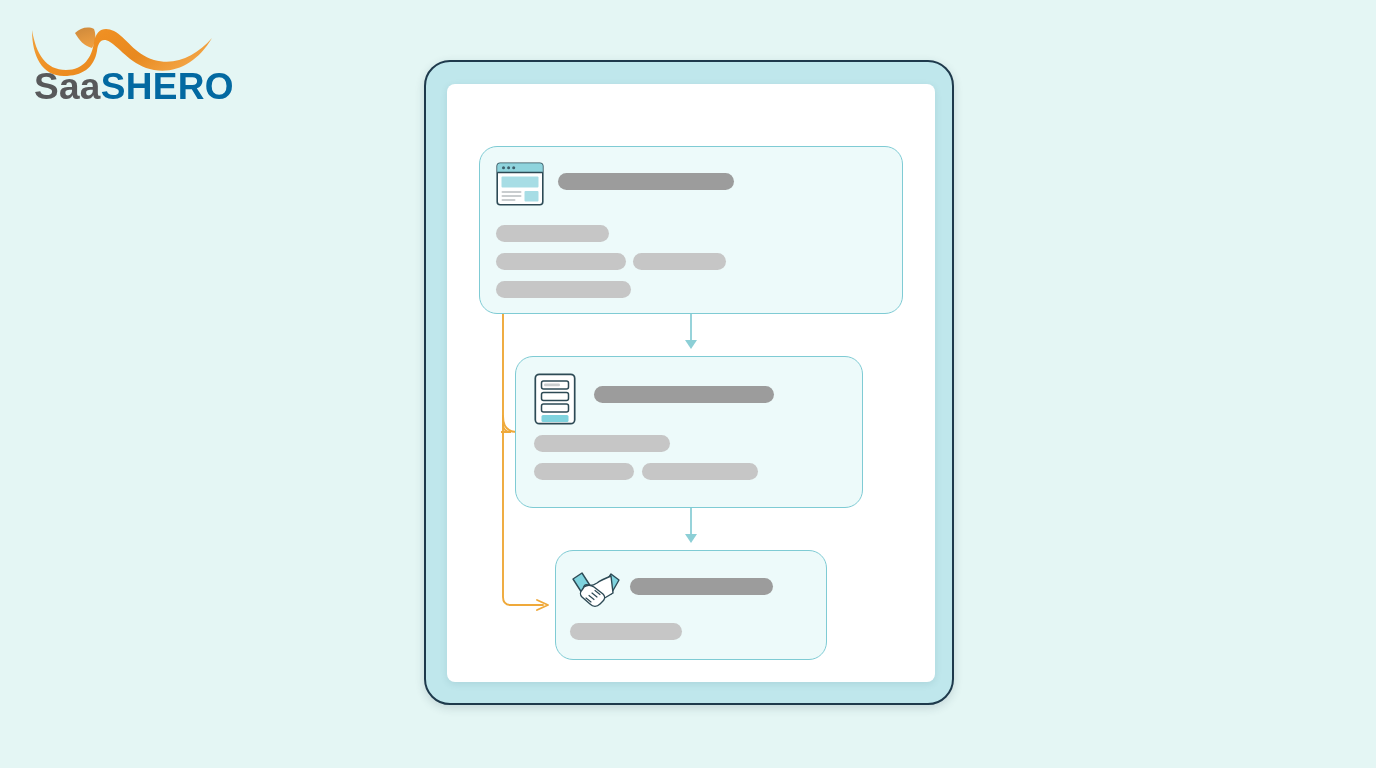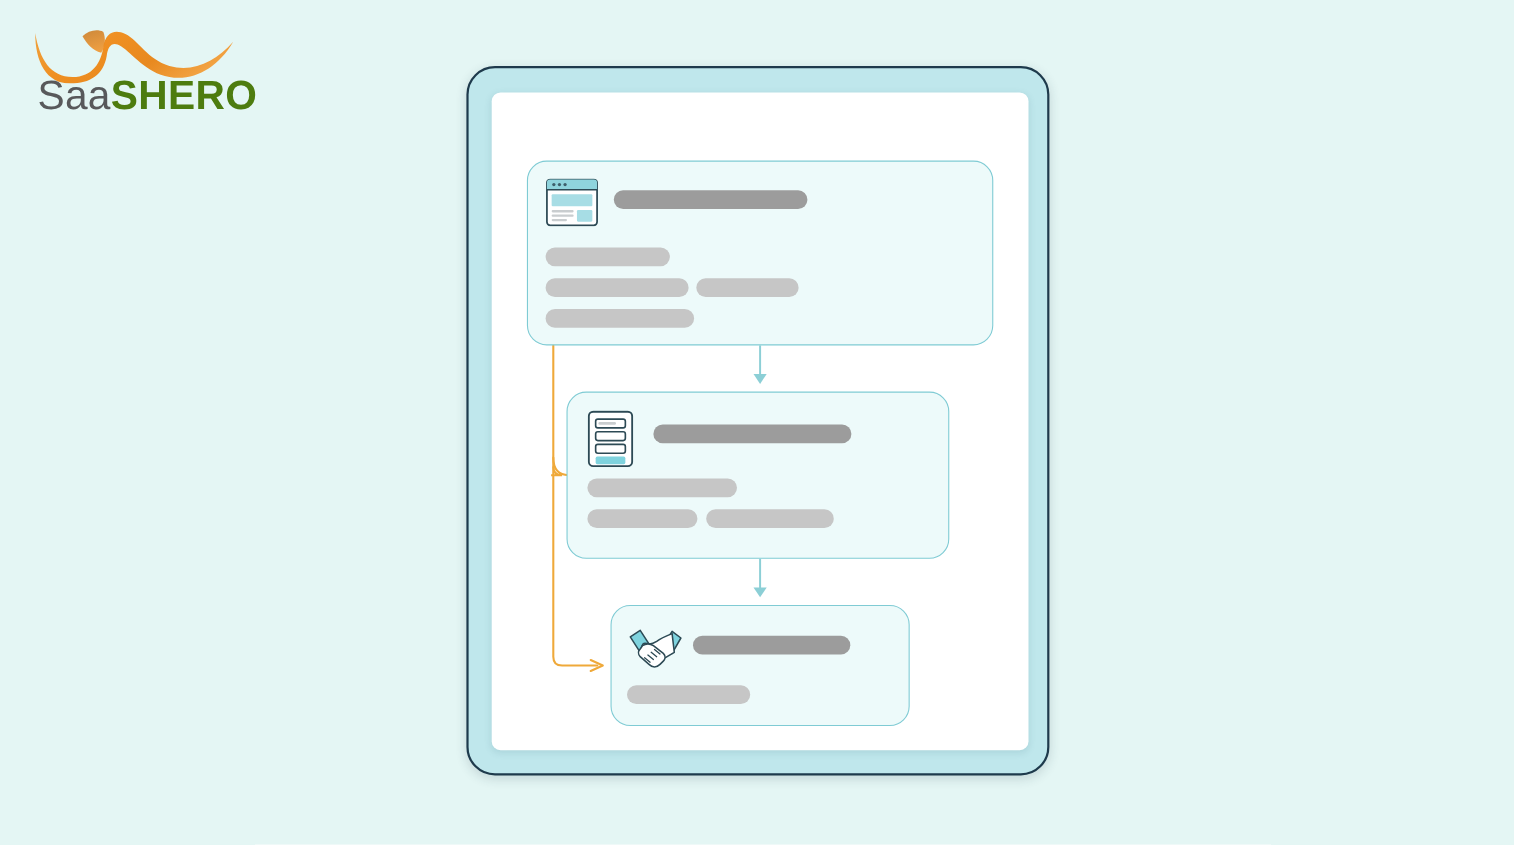--- a/index.html
+++ b/index.html
@@ -39,22 +39,22 @@
   #logo-text {
     position: absolute;
     left: 4px;
     top: 44px;
     font-size: 37px;
     letter-spacing: 0.3px;
     white-space: nowrap;
     color: #58595b;
     line-height: 1;
   }
-  #logo-text .lt-light { font-weight: 400; }
-  #logo-text .lt-bold  { font-weight: 700; color: #4d7c0f; }
+  #logo-text .lt-light { font-weight: 700; }
+  #logo-text .lt-bold  { font-weight: 700; color: #0369a1; }
 
   
   #tablet {
     position: absolute;
     left: 424px;
     top: 60px;
     width: 530px;
     height: 645px;
     border-radius: 26px;
     background: #bfe7ec;

